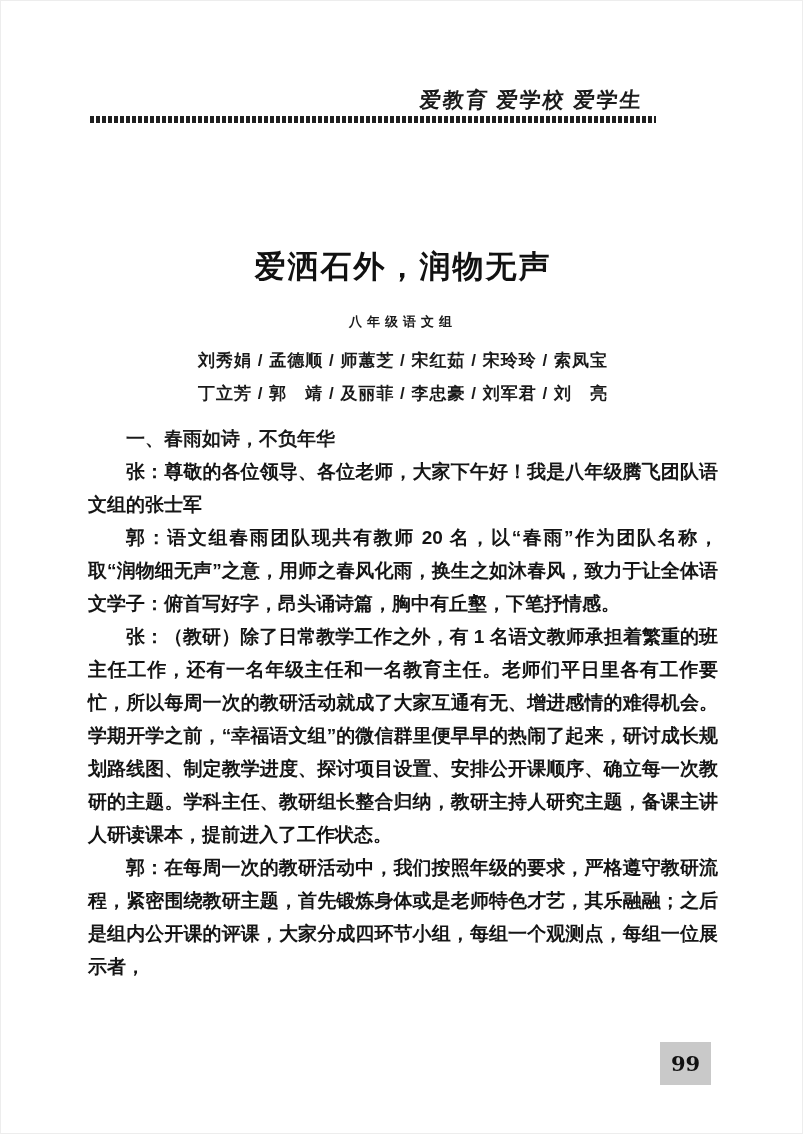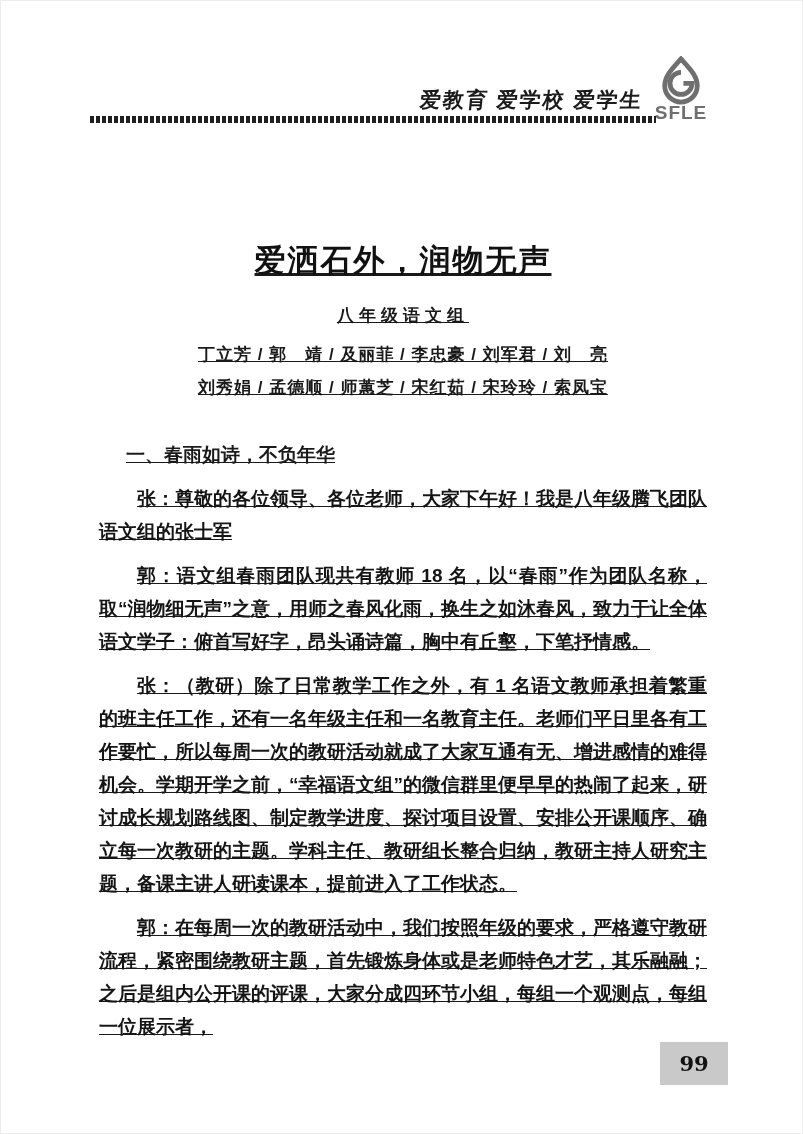--- a/index.html
+++ b/index.html
@@ -40,110 +40,102 @@
   }
   .dashed-rule{
     position:absolute;
     left:90px;top:116px;
     width:566px;height:7px;
     background:repeating-linear-gradient(90deg,#202020 0 4px,#ffffff 4px 6px);
   }
   
   .main{
     position:absolute;
-    left:88px;top:6px;
+    left:88px;top:12px;
     width:630px;
-    text-decoration:underline;
   }
   .title{
     margin:238px 0 0 0;
     font-size:31px;
     line-height:34px;
     font-weight:800;
     letter-spacing:2px;
     text-align:center;
     color:#111;
   }
   .byline{
     margin-top:28px;
-    font-size:17px;
+    font-size:13px;
     line-height:20px;
     font-weight:700;
     letter-spacing:5px;
     text-align:center;
   }
   .authors{
     margin-top:12px;
     font-size:17px;
     line-height:33px;
     font-weight:700;
     text-align:center;
     letter-spacing:1px;
   }
   .section-heading{
-    margin:34px 0 0 0;
+    margin:12px 0 0 0;
     font-size:19px;
     line-height:33px;
     font-weight:800;
     text-indent:2em;
   }
   .para{
-    margin:11px;
+    margin:0;
     font-size:19px;
     line-height:33px;
     font-weight:600;
     text-align:justify;
     text-indent:2em;
     color:#151515;
   }
   
   .page-number{
     position:absolute;
     left:660px;top:1042px;
-    width:68px;height:43px;
+    width:51px;height:43px;
     background:#c9c9c9;
     display:flex;align-items:center;justify-content:center;
     font-family:"DejaVu Serif", serif;
     font-size:21px;
     font-weight:700;
     color:#111;
   }
 </style>
 </head>
 <body>
 
 <div class="page">
 
   <div class="header-slogan">爱教育 爱学校 爱学生</div>
 
-  <div class="logo">
-    <svg class="logo-mark" width="46" height="50" viewBox="0 0 48 52" aria-hidden="true">
-      <path d="M24 3 C14 14 7 21 7 31 a17 17 0 0 0 34 0 C41 21 34 14 24 3 Z" fill="none" stroke="#6f6f6f" stroke-width="5"></path>
-      <path d="M24 17 a11.5 11.5 0 1 0 11.5 11.5 l -9 0" fill="none" stroke="#6f6f6f" stroke-width="5"></path>
-    </svg>
-    <div class="logo-text">SFLE</div>
-  </div>
 
   <div class="dashed-rule"></div>
 
   <div class="main">
 
     <h1 class="title">爱洒石外，润物无声</h1>
 
     <div class="byline">八年级语文组</div>
 
     <div class="authors">
+      <div>刘秀娟 / 孟德顺 / 师蕙芝 / 宋红茹 / 宋玲玲 / 索凤宝</div>
       <div>丁立芳 / 郭　靖 / 及丽菲 / 李忠豪 / 刘军君 / 刘　亮</div>
-      <div>刘秀娟 / 孟德顺 / 师蕙芝 / 宋红茹 / 宋玲玲 / 索凤宝</div>
     </div>
 
     <h2 class="section-heading">一、春雨如诗，不负年华</h2>
 
     <p class="para">张：尊敬的各位领导、各位老师，大家下午好！我是八年级腾飞团队语文组的张士军</p>
-    <p class="para">郭：语文组春雨团队现共有教师 18 名，以“春雨”作为团队名称，取“润物细无声”之意，用师之春风化雨，换生之如沐春风，致力于让全体语文学子：俯首写好字，昂头诵诗篇，胸中有丘壑，下笔抒情感。</p>
+    <p class="para">郭：语文组春雨团队现共有教师 20 名，以“春雨”作为团队名称，取“润物细无声”之意，用师之春风化雨，换生之如沐春风，致力于让全体语文学子：俯首写好字，昂头诵诗篇，胸中有丘壑，下笔抒情感。</p>
     <p class="para">张：（教研）除了日常教学工作之外，有 1 名语文教师承担着繁重的班主任工作，还有一名年级主任和一名教育主任。老师们平日里各有工作要忙，所以每周一次的教研活动就成了大家互通有无、增进感情的难得机会。学期开学之前，“幸福语文组”的微信群里便早早的热闹了起来，研讨成长规划路线图、制定教学进度、探讨项目设置、安排公开课顺序、确立每一次教研的主题。学科主任、教研组长整合归纳，教研主持人研究主题，备课主讲人研读课本，提前进入了工作状态。</p>
     <p class="para">郭：在每周一次的教研活动中，我们按照年级的要求，严格遵守教研流程，紧密围绕教研主题，首先锻炼身体或是老师特色才艺，其乐融融；之后是组内公开课的评课，大家分成四环节小组，每组一个观测点，每组一位展示者，</p>
   </div>
 
   <div class="page-number">
     <span>99</span>
   </div>
 
 </div>
 

